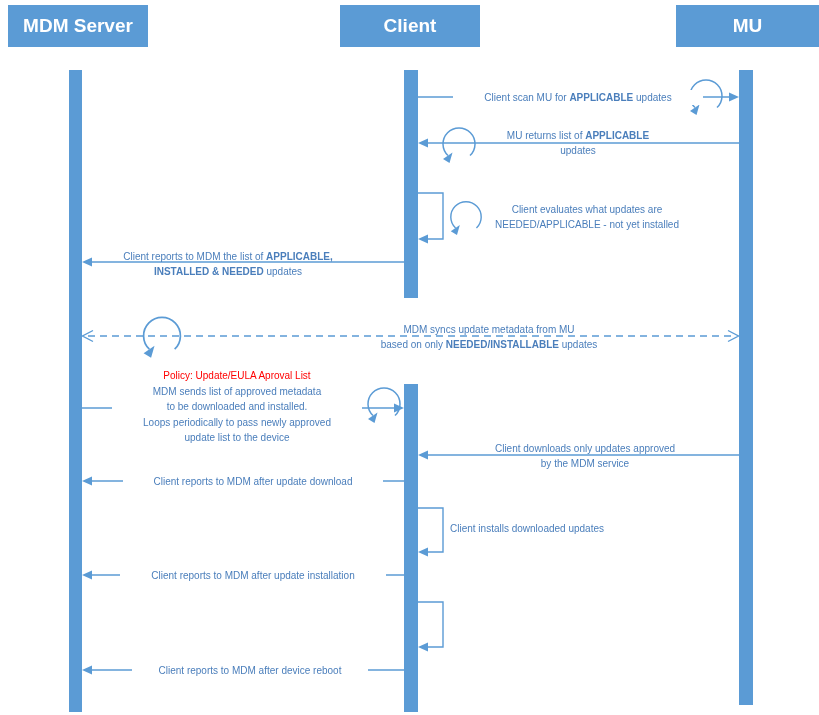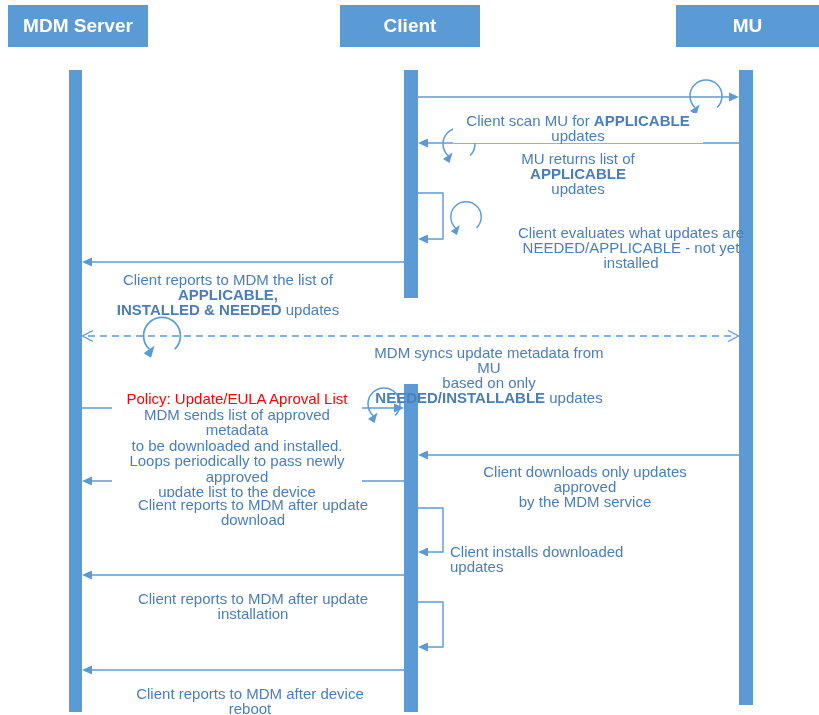--- a/index.html
+++ b/index.html
@@ -2,21 +2,21 @@
 <html><head>
 <meta charset="utf-8">
 <style>
   html,body{margin:0;padding:0;background:#fff;}
   #stage{position:relative;width:819px;height:715px;background:#fff;overflow:hidden;
          font-family:"Liberation Sans",sans-serif;}
   .actor{position:absolute;height:42px;background:#5B9BD5;color:#fff;
          font-size:19px;font-weight:bold;display:flex;align-items:center;justify-content:center;}
   .lifeline{position:absolute;background:#5B9BD5;}
   svg.lines{position:absolute;left:0;top:0;}
-  .lbl{position:absolute;font-size:15px;line-height:15px;color:#4A7EBB;text-align:center;margin-top:23px;}
+  .lbl{position:absolute;font-size:10px;line-height:15px;color:#4A7EBB;text-align:center;}
   .lbl b{font-weight:bold;}
   .bgw{background:#fff;}
   .left{text-align:left;}
   .red{color:#FF0000;}
   .policy-block{line-height:15.5px;}
 </style>
 </head>
 <body>
 
 <div id="stage">
@@ -93,21 +93,21 @@
 
   <div class="lbl bgw" style="left:453px;top:90px;width:250px;">
     <span>Client scan MU for </span><b>APPLICABLE</b><span> updates</span>
   </div>
 
   <div class="lbl" style="left:473px;top:128px;width:210px;">
     <div><span>MU returns list of </span><b>APPLICABLE</b></div>
     <div>updates</div>
   </div>
 
-  <div class="lbl" style="left:516px;top:202px;width:230px;">
+  <div class="lbl" style="left:472px;top:202px;width:230px;">
     <div>Client evaluates what updates are</div>
     <div>NEEDED/APPLICABLE - not yet installed</div>
   </div>
 
   <div class="lbl" style="left:108px;top:249px;width:240px;">
     <div><span>Client reports to MDM the list of </span><b>APPLICABLE,</b></div>
     <div><b>INSTALLED &amp; NEEDED</b><span> updates</span></div>
   </div>
 
   <div class="lbl" style="left:364px;top:322px;width:250px;">

